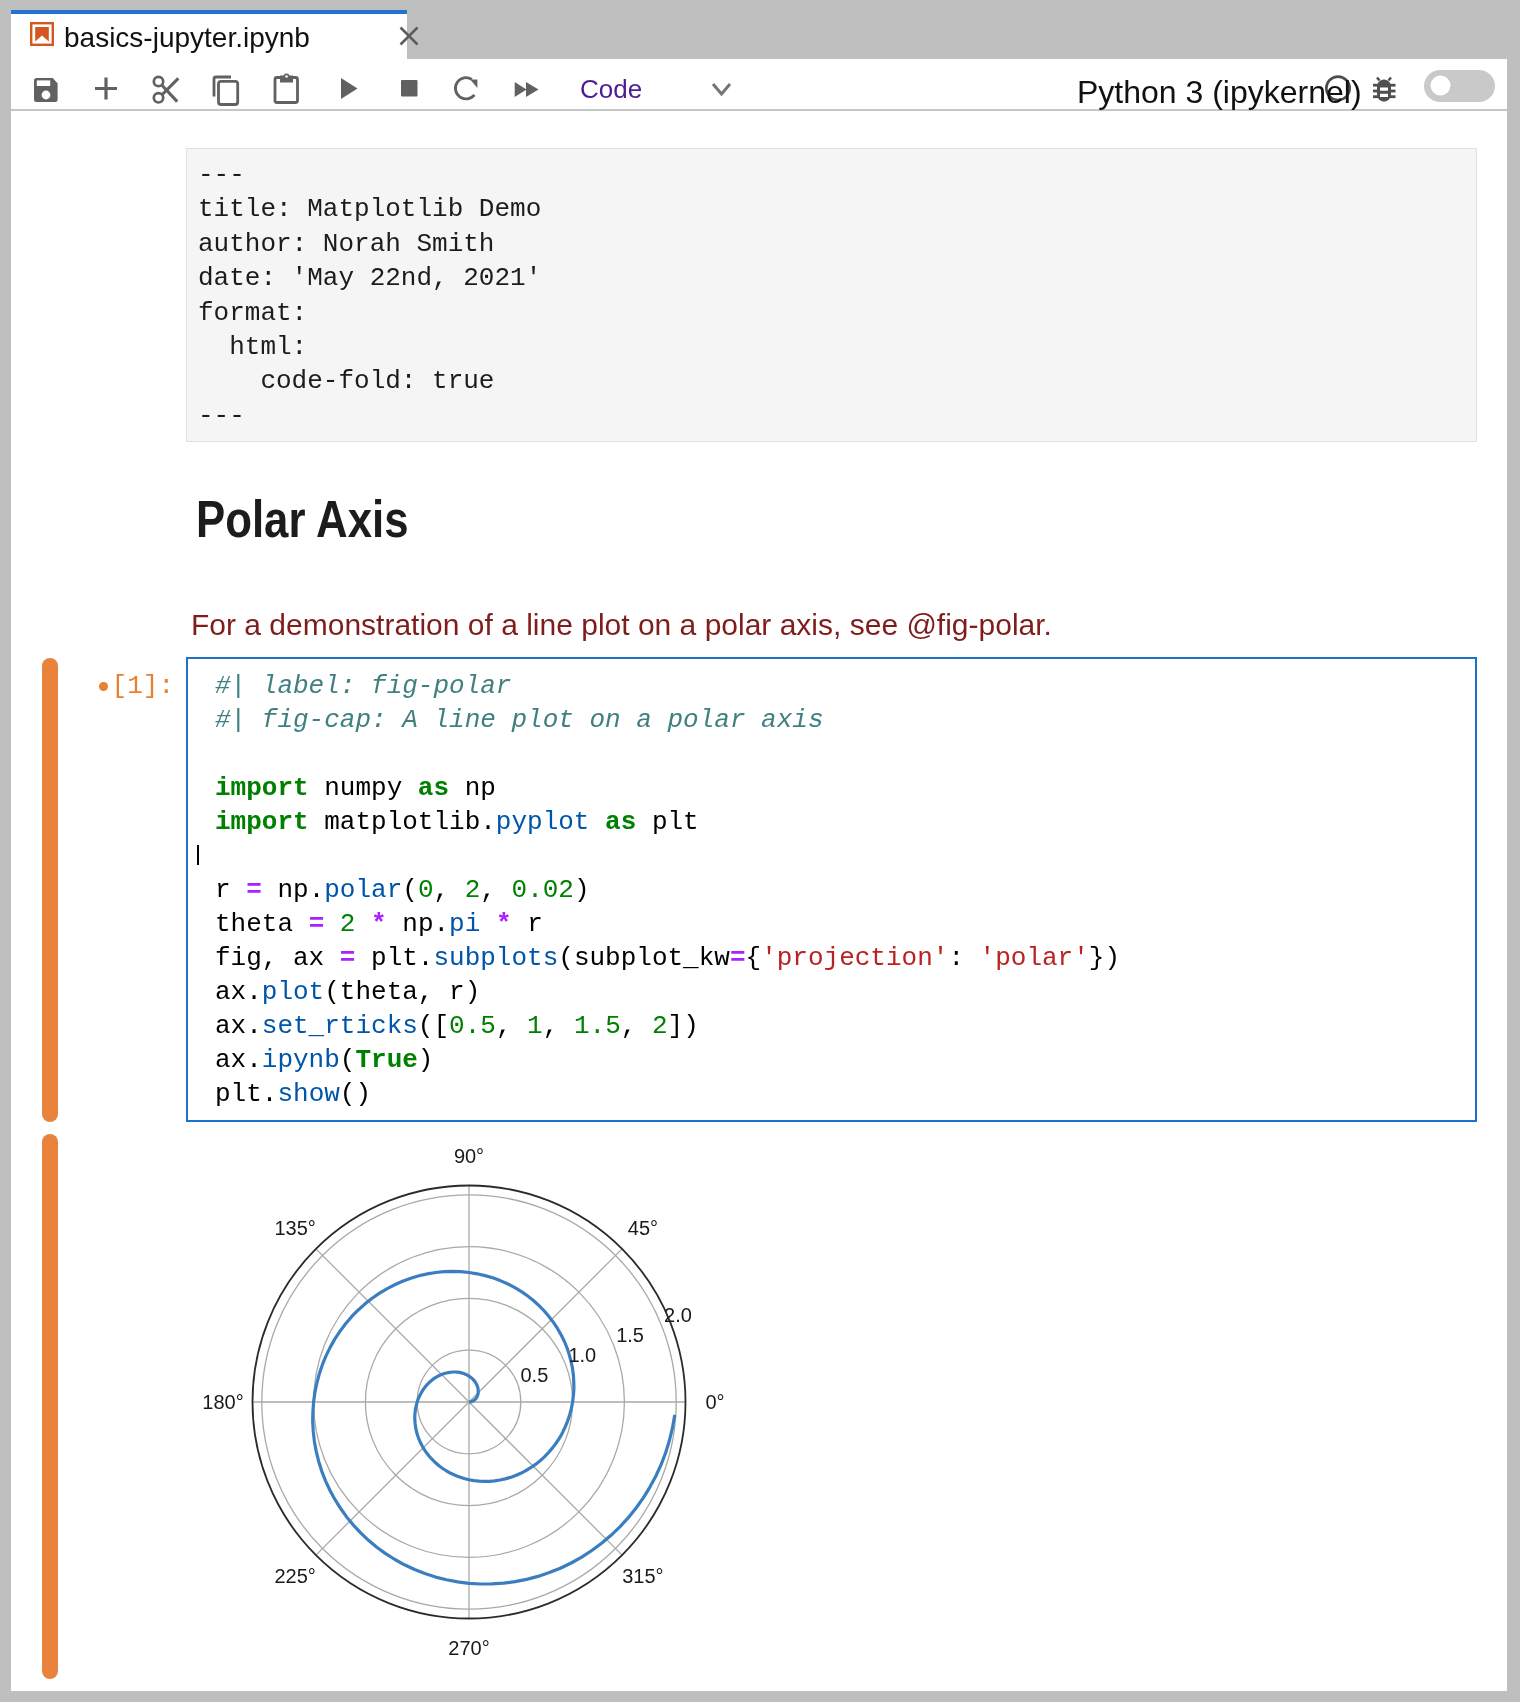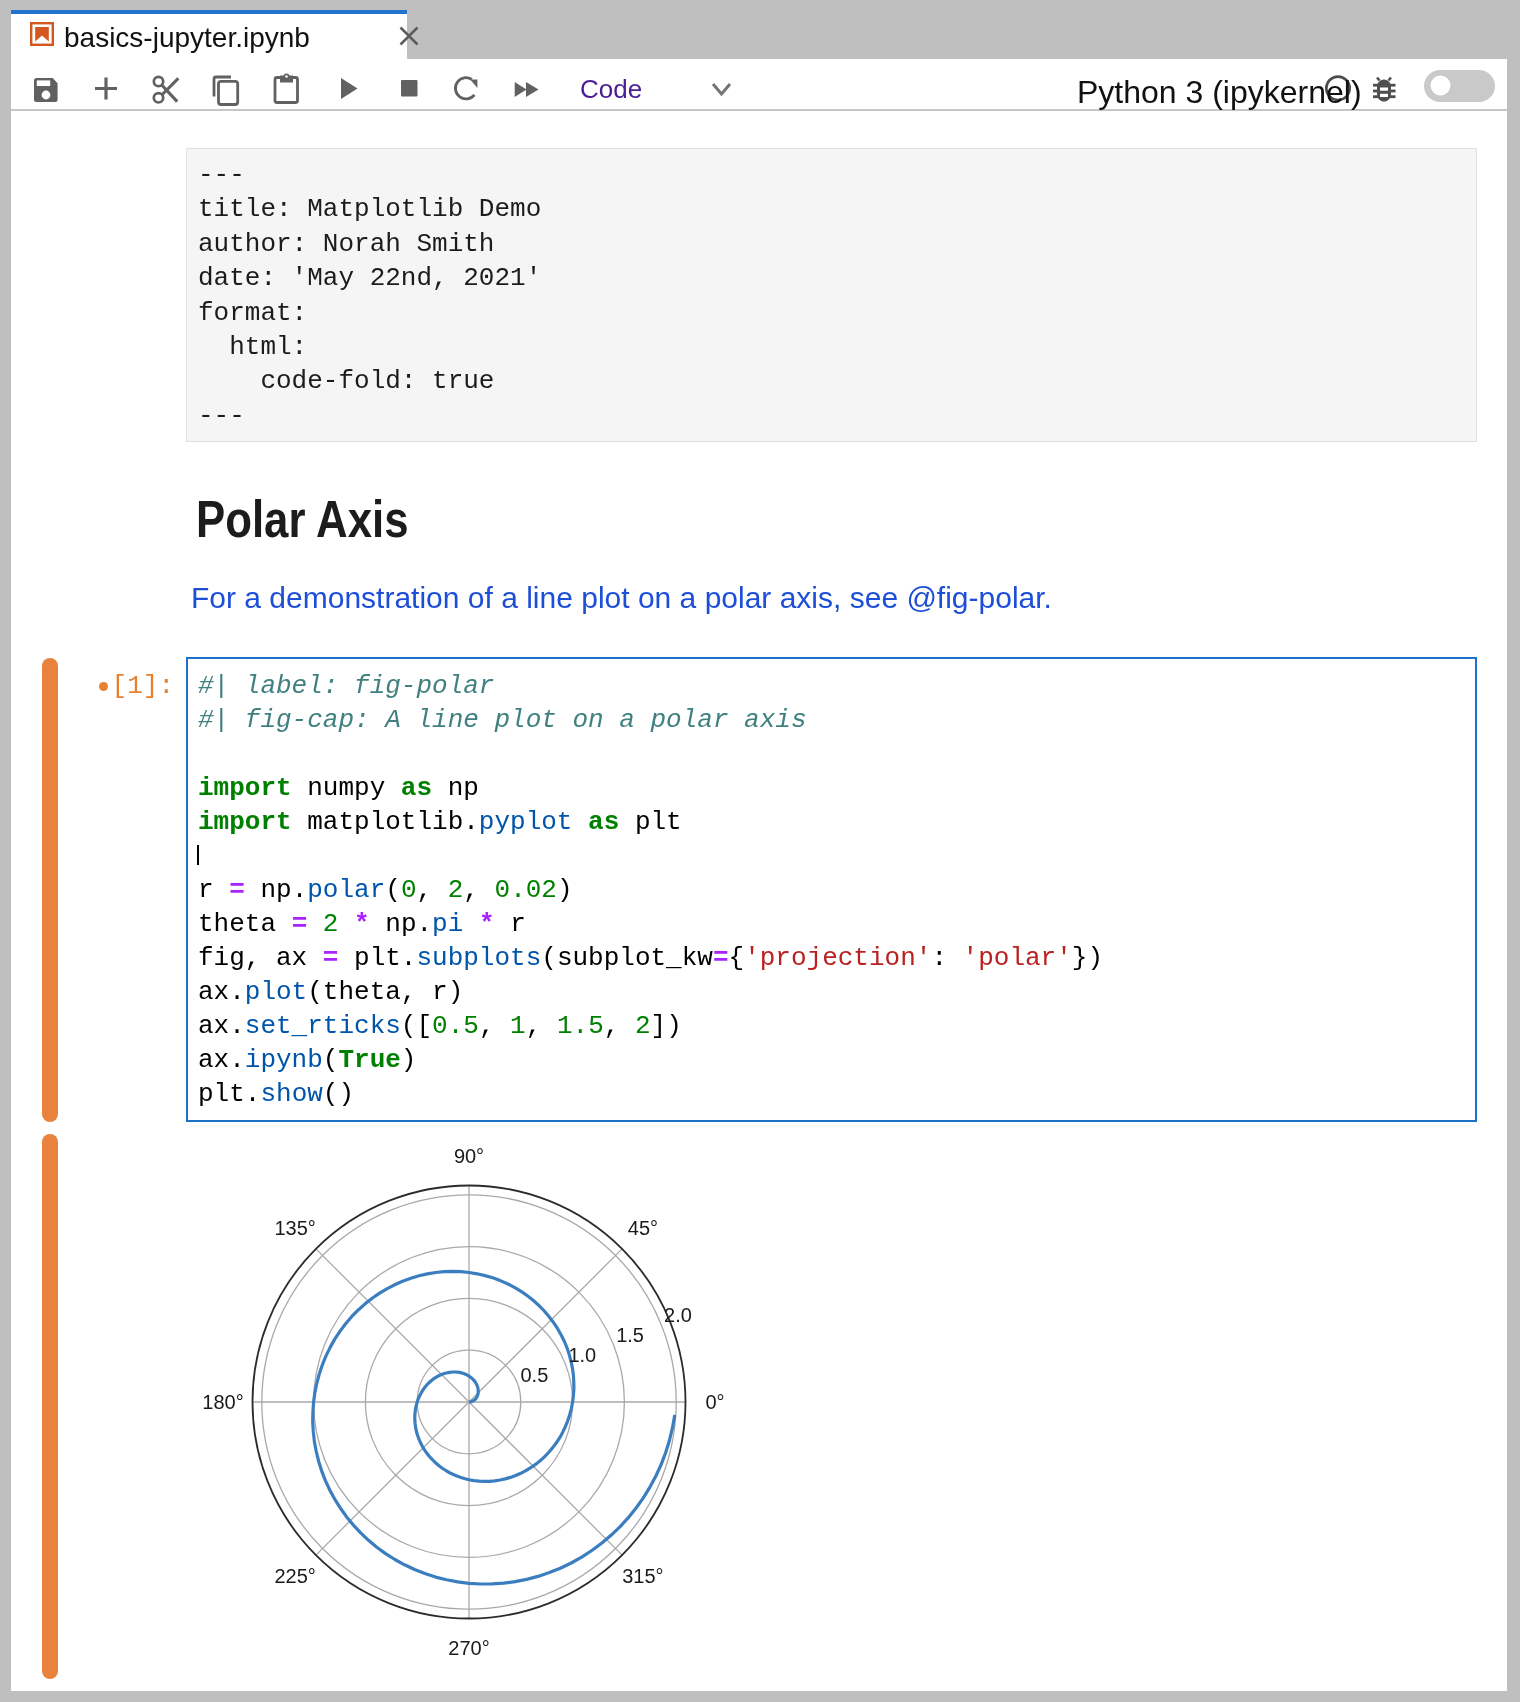--- a/index.html
+++ b/index.html
@@ -7,23 +7,23 @@
 body { background:#bfbfbf; font-family:"Liberation Sans",sans-serif; position:relative; overflow:hidden; }
 .abs { position:absolute; }
 #toolbar { left:11px; top:59px; width:1496px; height:52px; background:#ffffff; border-bottom:2px solid #c6c6c6; }
 #content { left:11px; top:111px; width:1496px; height:1580px; background:#ffffff; }
 #tab { left:11px; top:10px; width:396px; height:49px; background:#ffffff; border-top:4px solid #2173cf; }
 #tabtitle { left:53px; top:8px; font-size:28px; color:#111; }
 .icon { position:absolute; }
 #rawcell { left:186px; top:148px; width:1291px; height:294px; background:#f5f5f5; border:1px solid #e0e0e0; }
 #rawcell pre { font-family:"Liberation Mono",monospace; font-size:26px; line-height:34.4px; color:#1c1c1c; padding:9px 0 0 11px; }
 h1 { left:196px; top:489px; font-size:52px; color:#1c1c1c; font-weight:bold; transform:scaleX(0.842); transform-origin:left top; white-space:nowrap; }
-#para { left:191px; top:581px; font-size:30px; color:#1d4ed8;text-align:center; }
+#para { left:191px; top:608px; font-size:30px; color:#7f1d1d;text-align:center; }
 #codecell { left:186px; top:657px; width:1291px; height:465px; background:#ffffff; border:2px solid #1c72c8; }
-#codecell pre { font-family:"Liberation Mono",monospace; font-size:26px; line-height:34px; color:#000; padding:10px 0 0 10px; }
+#codecell pre { font-family:"Liberation Mono",monospace; font-size:26px; line-height:34px; color:#000; padding:10px 0 0 27px; }
 .kw { color:#008000; font-weight:bold; }
 .prop { color:#0055aa; }
 .op { color:#aa22ff; font-weight:bold; }
 .num { color:#008000; }
 .str { color:#ba2121;margin-top:12px; }
 .com { color:#408080; font-style:italic; }
 #prompt { left:99px; top:669px; width:75px; font-family:"Liberation Mono",monospace; font-size:26px; line-height:34px; color:#e8802f; text-align:right; }
 #pdot { left:99px; top:682px; width:9px; height:9px; border-radius:50%; background:#e8802f; }
 .bar { width:16px; border-radius:8px; background:#e8823c; }
 #bar1 { left:42px; top:658px; height:464px; }

